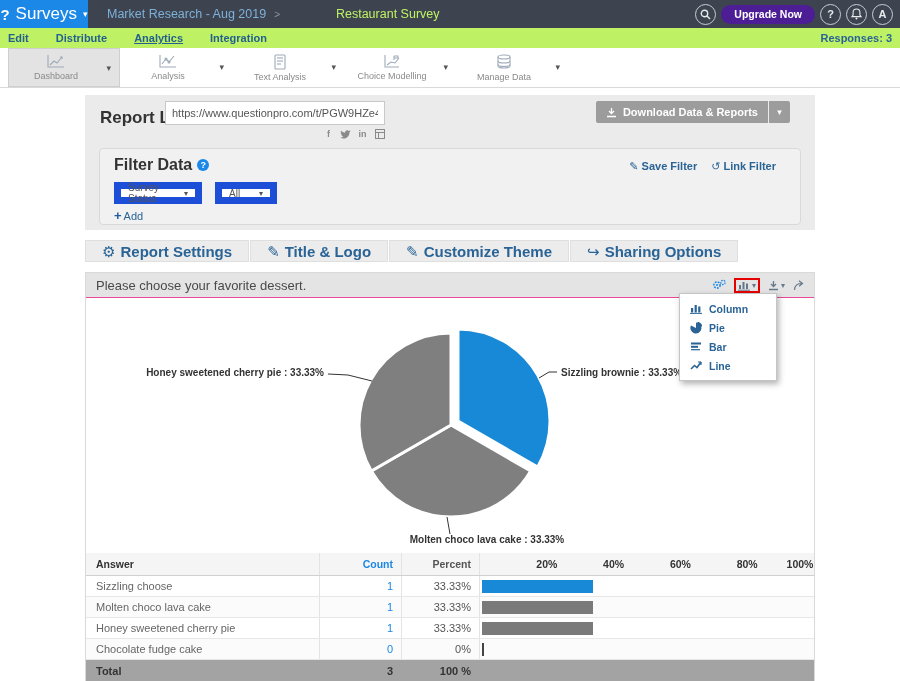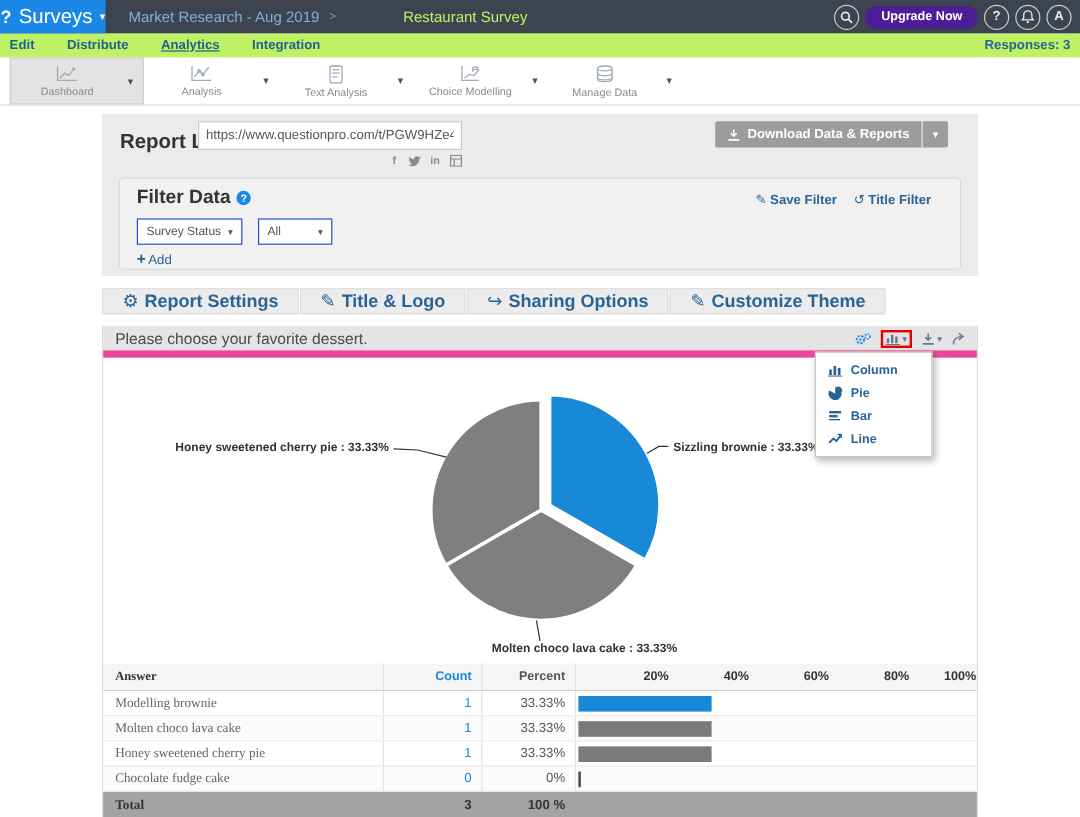--- a/index.html
+++ b/index.html
@@ -45,34 +45,34 @@
   .dl-main { background:#9C9C9C; color:#fff; font-weight:bold; font-size:11px; display:flex; align-items:center; gap:6px; padding:0 10px; border-radius:2px 0 0 2px; }
   .dl-caret { background:#9C9C9C; color:#fff; width:22px; display:flex; align-items:center; justify-content:center; border-left:1px solid #EBEBEB; border-radius:0 2px 2px 0; font-size:9px; }
 
   .filter-box { position:absolute; left:14px; top:53px; width:702px; height:77px; background:#F1F1F1; border:1px solid #D9D9D9; border-radius:4px;text-decoration:underline; }
   .filter-title { position:absolute; left:14px; top:7px; font-size:16px; font-weight:bold; color:#333; display:flex; align-items:center; gap:5px; }
   .qmark { width:12px; height:12px; border-radius:50%; background:#1B87E6; color:#fff; font-size:9px; font-weight:bold; display:inline-flex; align-items:center; justify-content:center; cursor:pointer; }
   .filter-links { position:absolute; right:24px; top:11px; display:flex; gap:14px; }
   .filter-links span { color:#2A6496; font-weight:bold; font-size:11px; cursor:pointer; }
   .filter-links .ic { font-weight:normal; margin-right:3px; }
   .filter-selects { position:absolute; left:14px; top:33px; display:flex; gap:13px; }
-  .fselect { height:22px; background:#fff; border:1px solid #1d4ed8; font-size:10px; color:#555; display:flex; align-items:center; justify-content:space-between; padding:0 7px; cursor:pointer; }
+  .fselect { height:22px; background:#fff; border:7px solid #1d4ed8; font-size:10px; color:#555; display:flex; align-items:center; justify-content:space-between; padding:0 7px; cursor:pointer; }
   .fselect.w1 { width:88px; } .fselect.w2 { width:62px; }
   .fselect .car { font-size:8px; color:#555; }
   .add-link { position:absolute; left:14px; top:59px; color:#2A6496; font-size:11px; cursor:pointer; }
   .add-link b { color:#1B5C9E; font-size:13px; margin-right:2px; }
 
   
   .tabsrow { position:absolute; left:85px; top:240px; display:flex; gap:1px; }
   .tab { height:22px; line-height:21px; background:#ECECEC; border:1px solid #DFDFDF; color:#2A6496; font-weight:bold; font-size:15px; padding:0 16px; cursor:pointer; }
   .tab .tic { font-weight:normal; margin-right:5px; color:#2A6496; }
 
   
   .chart-panel { position:absolute; left:85px; top:272px; width:730px; height:409px; border:1px solid #D9D9D9; background:#fff; }
-  .chart-header { height:25px; background:#E4E4E4; border-bottom:6px solid #ec4899; display:flex; align-items:center; padding:0 8px 0 10px;gap:38px; }
+  .chart-header { height:25px; background:#E4E4E4; border-bottom:1px solid #ec4899; display:flex; align-items:center; padding:0 8px 0 10px;gap:38px; }
   .chart-title { font-size:13px; color:#4A4A4A; flex:1; }
   .ch-icons { display:flex; align-items:center; gap:8px; }
   .ch-ic { cursor:pointer; display:flex; align-items:center; gap:2px; color:#66788C; }
   .ch-ic .car { font-size:8px; color:#66788C; }
   .redbox { border:2px solid #E60000; padding:0 2px; display:flex; align-items:center; gap:2px; }
 
   .chart-body { position:relative; height:255px; }
   .pie-svg { position:absolute; left:0; top:0; }
   .pie-label { font-size:10px; font-weight:bold; fill:#333; font-family:"Liberation Sans",sans-serif; }
   .leader { fill:none; stroke:#333; stroke-width:1; }
@@ -82,21 +82,21 @@
   .cm-item { height:19px; display:flex; align-items:center; padding-left:10px; gap:7px; color:#2A6496; font-weight:bold; font-size:10.5px; cursor:pointer; }
   .cm-item svg { flex:0 0 auto; }
 
   
   .qtable { position:absolute; left:0; top:280px; width:728px; }
   .trow { display:grid; grid-template-columns:233px 82px 78px 1fr; align-items:center; }
   .trow.head { height:23px; background:#F5F5F5; border-bottom:1px solid #D0D0D0; font-weight:bold; color:#333; font-size:10.5px; }
   .trow.data { height:21px; border-bottom:1px solid #E7E7E7; background:#fff; }
   .trow.data:nth-child(odd) { background:#FBFBFB; }
   .trow.total { height:21px; background:#a3a3a3; font-weight:bold; color:#333; }
-  .c-answer { padding-left:10px; color:#666;font-family:Liberation Serif, serif; }
+  .c-answer { padding-left:10px; color:#666; }
   .trow.head .c-answer, .trow.total .c-answer { color:#333; }
   .c-count { text-align:right; padding-right:8px; border-left:1px solid #E3E3E3; height:100%; display:flex; align-items:center; justify-content:flex-end; color:#1B87E6; }
   .trow.total .c-count { border-left:none; color:#333; }
   .c-pct { text-align:right; padding-right:8px; border-left:1px solid #E3E3E3; height:100%; display:flex; align-items:center; justify-content:flex-end; color:#555; }
   .trow.total .c-pct { border-left:none; color:#333; }
   .c-bar { position:relative; border-left:1px solid #E3E3E3; height:100%; }
   .trow.total .c-bar { border-left:none; }
   .scale-lab { position:absolute; top:50%; transform:translate(-50%,-50%); font-weight:bold; font-size:10.5px; color:#333; }
   .scale-lab:nth-child(1){left:20%;} .scale-lab:nth-child(2){left:40%;} .scale-lab:nth-child(3){left:60%;} .scale-lab:nth-child(4){left:80%;} .scale-lab:nth-child(5){left:calc(100% - 14px);}
   .hbar { position:absolute; left:2px; top:4px; height:13px; min-width:2px; }
@@ -225,41 +225,41 @@
       <span class="dl-caret">▾</span>
     </div>
 
     <div class="filter-box">
       <div class="filter-title">
         <span>Filter Data</span>
         <span class="qmark">?</span>
       </div>
       <div class="filter-links">
         <span><span class="ic">✎</span><span>Save Filter</span></span>
-        <span><span class="ic">↺</span><span>Title Filter</span></span>
+        <span><span class="ic">↺</span><span>Link Filter</span></span>
       </div>
       <div class="filter-selects">
         <span class="fselect w1">
             <span>Survey Status</span>
             <span class="car">▾</span>
           </span>
         <span class="fselect w2">
             <span>All</span>
             <span class="car">▾</span>
           </span>
       </div>
       <div class="add-link"><b>+</b><span>Add</span></div>
     </div>
   </div>
 
   <div class="tabsrow">
     <span class="tab"><span class="tic">⚙</span><span>Report Settings</span></span>
     <span class="tab"><span class="tic">✎</span><span>Title &amp; Logo</span></span>
+    <span class="tab"><span class="tic">✎</span><span>Customize Theme</span></span>
     <span class="tab"><span class="tic">↪</span><span>Sharing Options</span></span>
-    <span class="tab"><span class="tic">✎</span><span>Customize Theme</span></span>
   </div>
 
   <div class="chart-panel">
     <div class="chart-header">
       <span class="chart-title">Please choose your favorite dessert.</span>
       <span class="ch-icons">
         <span class="ch-ic">
           <svg width="14" height="12" viewBox="0 0 14 12">
               <circle cx="5" cy="6" r="3.1" fill="none" stroke="#1B87E6" stroke-width="1.6" stroke-dasharray="1.8 1.2"></circle>
               <circle cx="5" cy="6" r="1" fill="#1B87E6"></circle>
@@ -350,21 +350,21 @@
         <span class="c-pct">Percent</span>
         <span class="c-bar">
           <span class="scale-lab">20%</span>
           <span class="scale-lab">40%</span>
           <span class="scale-lab">60%</span>
           <span class="scale-lab">80%</span>
           <span class="scale-lab">100%</span>
         </span>
       </div>
       <div class="trow data">
-        <span class="c-answer">Modelling brownie</span>
+        <span class="c-answer">Sizzling choose</span>
         <span class="c-count">1</span>
         <span class="c-pct">33.33%</span>
         <span class="c-bar">
             <span class="hbar" style="width: 33.33%; background: rgb(23, 137, 214);"></span>
           </span>
       </div>
       <div class="trow data">
         <span class="c-answer">Molten choco lava cake</span>
         <span class="c-count">1</span>
         <span class="c-pct">33.33%</span>

